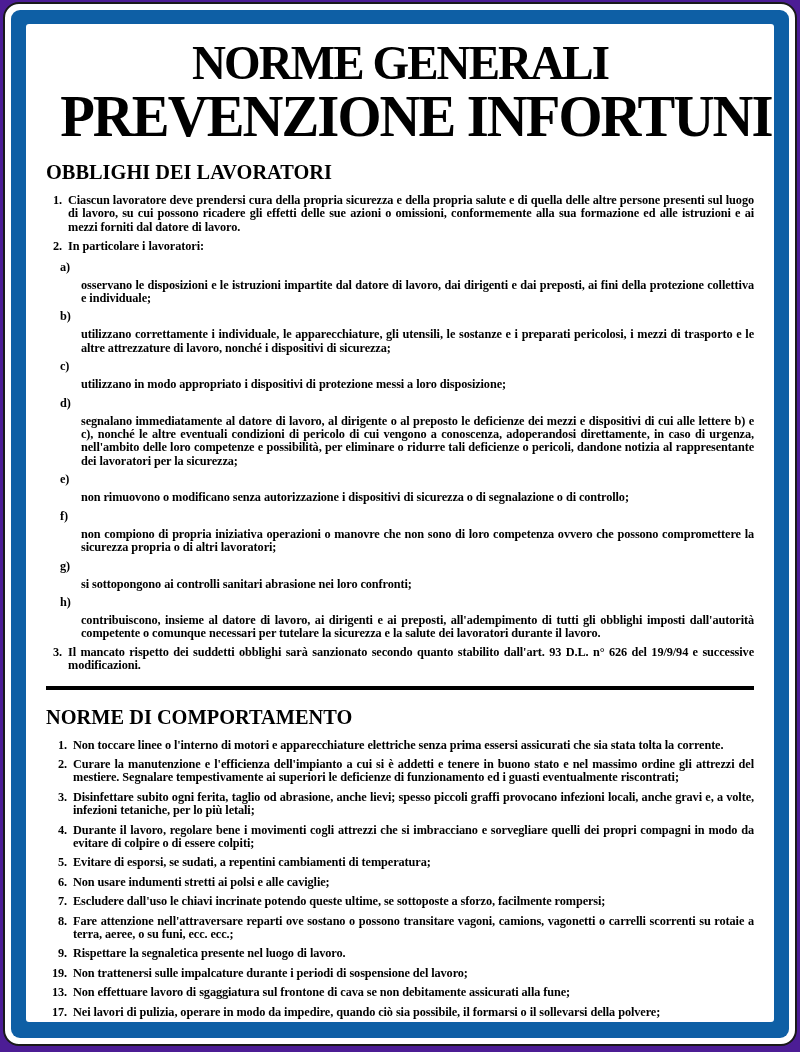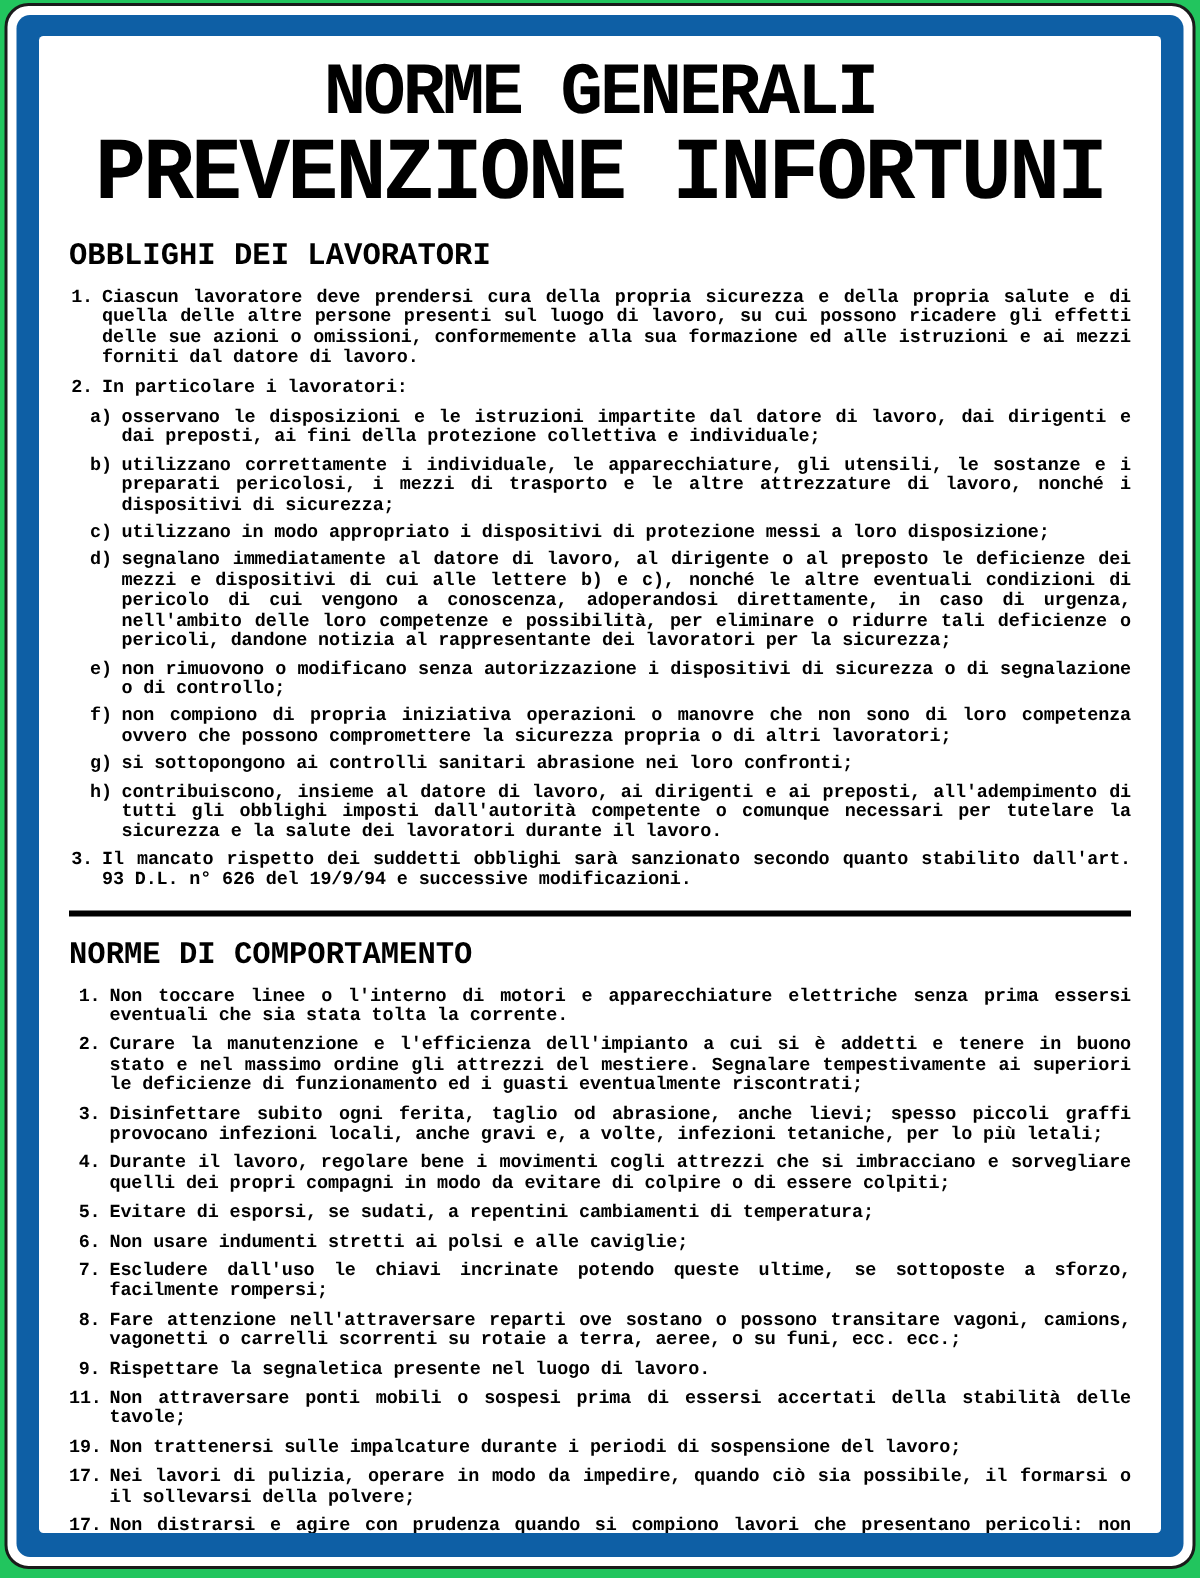--- a/index.html
+++ b/index.html
@@ -1,18 +1,18 @@
 <!DOCTYPE html>
 <html><head>
 <meta charset="utf-8">
 <style>
   html,body{margin:0;padding:0;background:#ffffff;}
   .canvas{
-    position:relative;width:800px;height:1052px;background:#22c55e;
-    font-family:Liberation Mono, monospace;color:#000;overflow:hidden;
+    position:relative;width:800px;height:1052px;background:#4c1d95;
+    font-family:Liberation Serif, serif;color:#000;overflow:hidden;
   }
   .frame-black{
     position:absolute;left:3px;top:2px;right:3px;bottom:6px;
     border:2px solid #1a1a1a;border-radius:16px;background:#ffffff;
   }
   .frame-blue{
     position:absolute;left:11px;top:10px;right:11px;bottom:14px;
     border-radius:9px;
   }
   .inner{
@@ -35,21 +35,21 @@
   }
   .body-text{font-size:12.3px;font-weight:bold;line-height:13.4px;letter-spacing:-0.1px;}
   .item{display:flex;margin-bottom:6px;}
   .item .num{flex:0 0 auto;text-align:right;margin-right:6px;white-space:nowrap;}
   .s1 .num{width:16px;}
   .s2 .num{width:21px;}
   .item .txt{flex:1 1 auto;text-align:justify;}
   .sublist{margin-left:14px;}
   .subitem{display:flex;margin-bottom:5px;}
   .subitem .num{flex:0 0 auto;width:16px;margin-right:5px;text-align:left;white-space:nowrap;}
-  .subitem .txt{flex:1 1 auto;text-align:justify;}
+  .subitem .txt{flex:1 1 auto;text-align:justify;margin-top:18px;}
   .divider{height:4px;background:#000;margin:13px 0 15px 0;}
   .intro-item{margin-bottom:7px;}
   .last-s1{margin-top:3px;}
 </style>
 </head>
 <body>
 
 <div class="canvas">
   <div class="frame-black" style="border-color: rgb(26, 26, 26);"></div>
   <div class="frame-blue" style="background: rgb(14, 95, 165);"></div>
@@ -111,21 +111,21 @@
       </div>
     </div>
 
     <div class="divider"></div>
 
     <div class="sec-heading">NORME DI COMPORTAMENTO</div>
 
     <div class="body-text s2">
       <div class="item">
         <span class="num">1.</span>
-        <div class="txt">Non toccare linee o l'interno di motori e apparecchiature elettriche senza prima essersi eventuali che sia stata tolta la corrente.</div>
+        <div class="txt">Non toccare linee o l'interno di motori e apparecchiature elettriche senza prima essersi assicurati che sia stata tolta la corrente.</div>
       </div>
       <div class="item">
         <span class="num">2.</span>
         <div class="txt">Curare la manutenzione e l'efficienza dell'impianto a cui si è addetti e tenere in buono stato e nel massimo ordine gli attrezzi del mestiere. Segnalare tempestivamente ai superiori le deficienze di funzionamento ed i guasti eventualmente riscontrati;</div>
       </div>
       <div class="item">
         <span class="num">3.</span>
         <div class="txt">Disinfettare subito ogni ferita, taglio od abrasione, anche lievi; spesso piccoli graffi provocano infezioni locali, anche gravi e, a volte, infezioni tetaniche, per lo più letali;</div>
       </div>
       <div class="item">
@@ -146,26 +146,26 @@
       </div>
       <div class="item">
         <span class="num">8.</span>
         <div class="txt">Fare attenzione nell'attraversare reparti ove sostano o possono transitare vagoni, camions, vagonetti o carrelli scorrenti su rotaie a terra, aeree, o su funi, ecc. ecc.;</div>
       </div>
       <div class="item">
         <span class="num">9.</span>
         <div class="txt">Rispettare la segnaletica presente nel luogo di lavoro.</div>
       </div>
       <div class="item">
-        <span class="num">11.</span>
-        <div class="txt">Non attraversare ponti mobili o sospesi prima di essersi accertati della stabilità delle tavole;</div>
+        <span class="num">19.</span>
+        <div class="txt">Non trattenersi sulle impalcature durante i periodi di sospensione del lavoro;</div>
       </div>
       <div class="item">
-        <span class="num">19.</span>
-        <div class="txt">Non trattenersi sulle impalcature durante i periodi di sospensione del lavoro;</div>
+        <span class="num">13.</span>
+        <div class="txt">Non effettuare lavoro di sgaggiatura sul frontone di cava se non debitamente assicurati alla fune;</div>
       </div>
       <div class="item">
         <span class="num">17.</span>
         <div class="txt">Nei lavori di pulizia, operare in modo da impedire, quando ciò sia possibile, il formarsi o il sollevarsi della polvere;</div>
       </div>
       <div class="item">
         <span class="num">17.</span>
         <div class="txt">Non distrarsi e agire con prudenza quando si compiono lavori che presentano pericoli: non scambiare la temerarietà per coraggio.</div>
       </div>
     </div>

